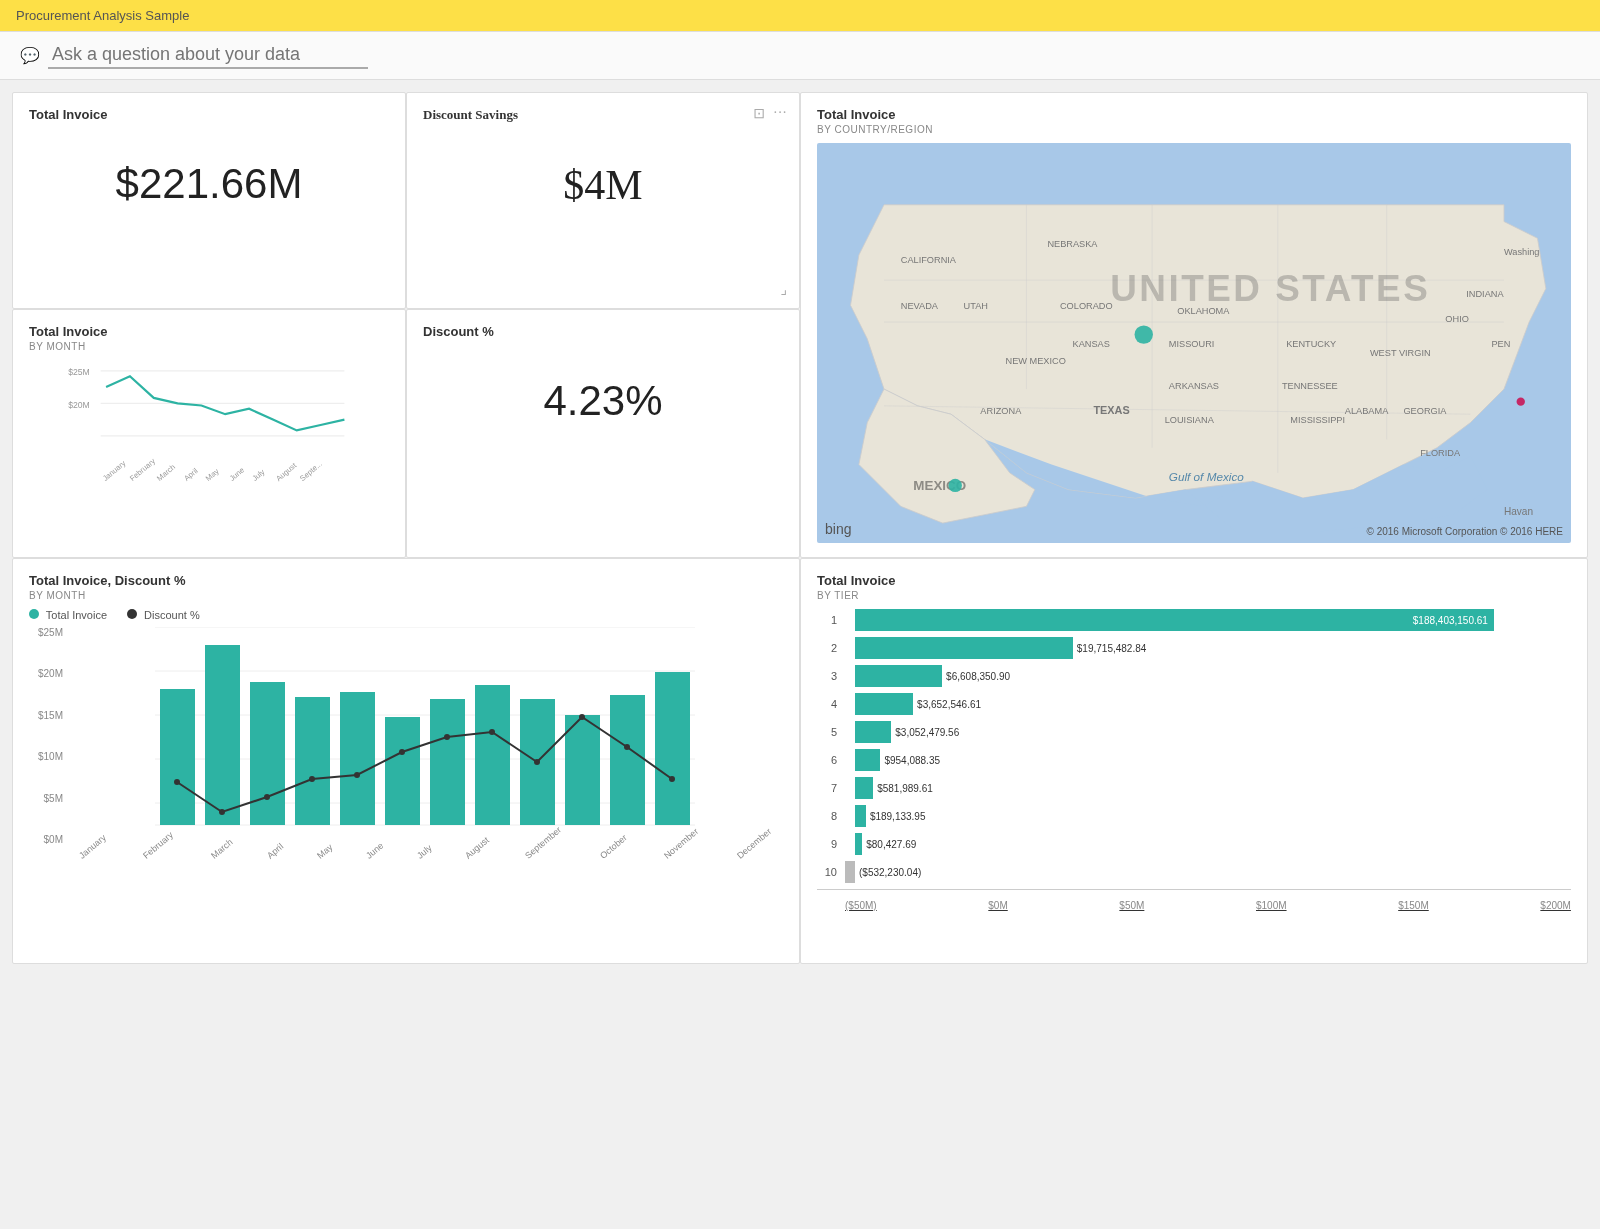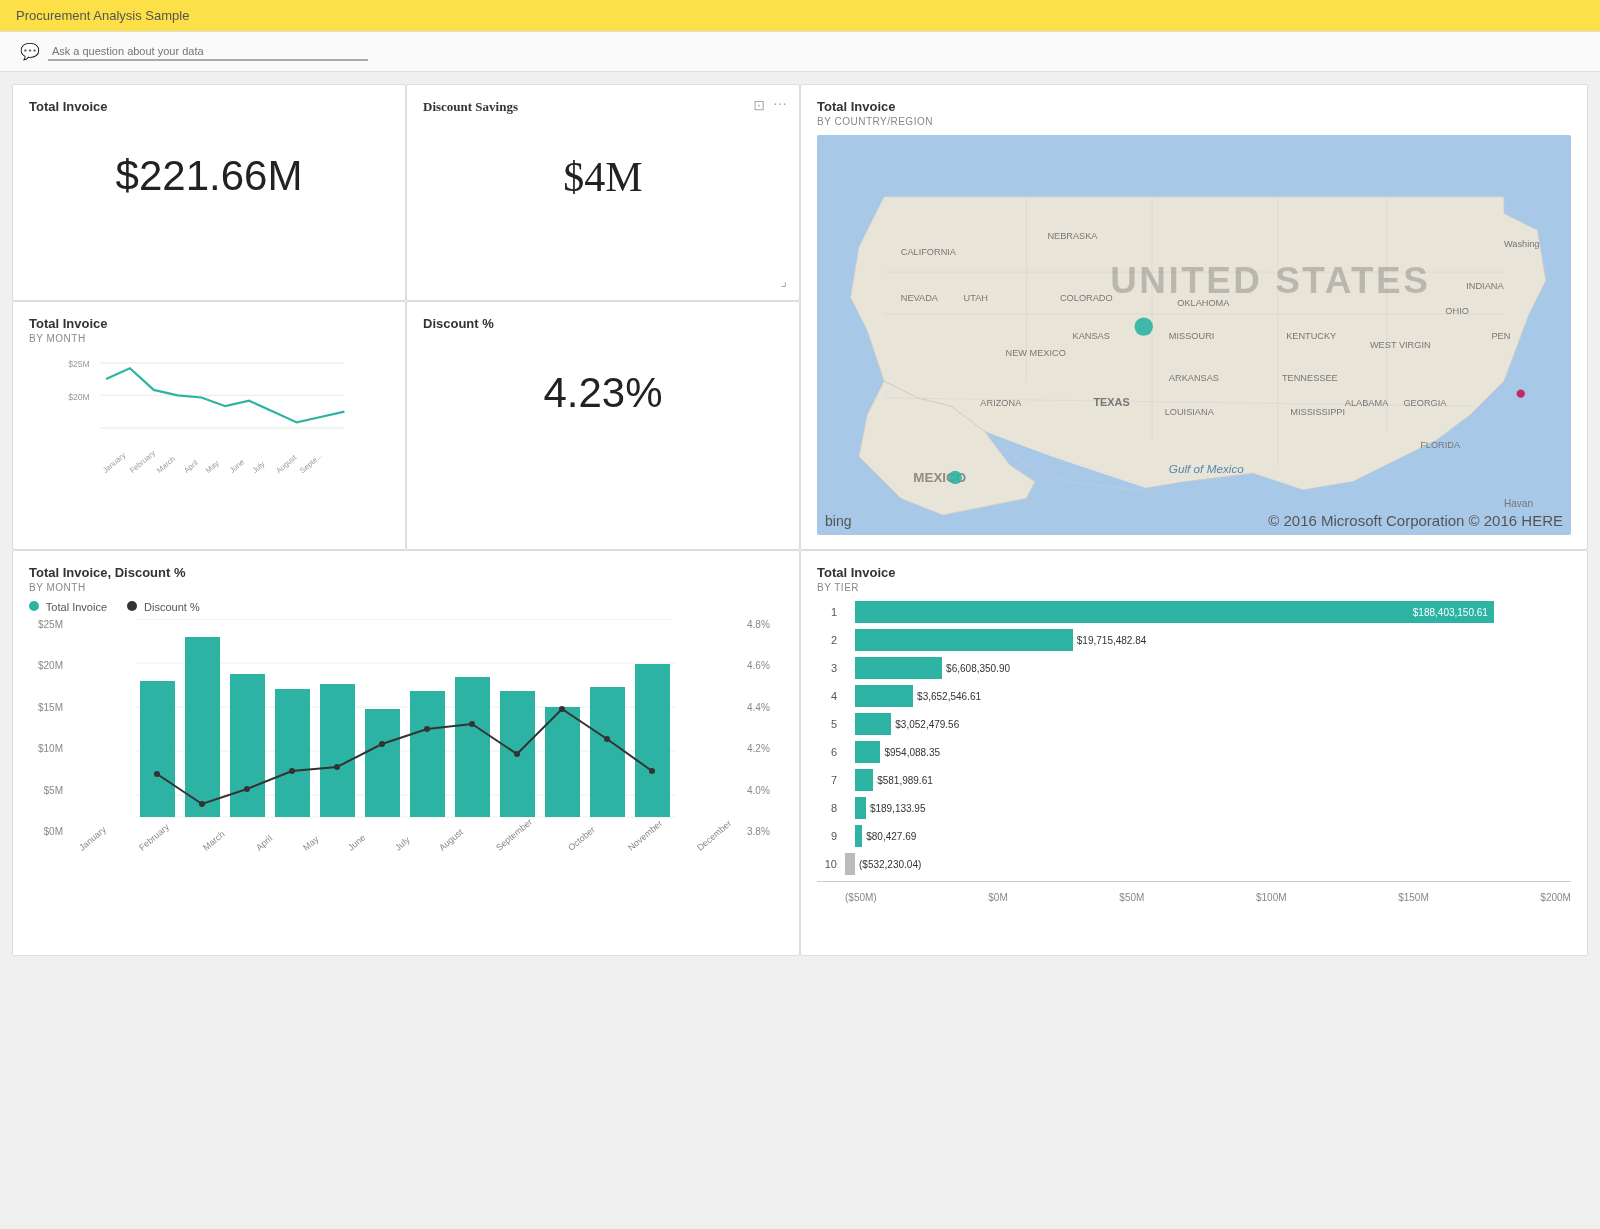--- a/index.html
+++ b/index.html
@@ -22,21 +22,21 @@
       padding: 10px 20px;
       border-bottom: 1px solid #ddd;
       display: flex;
       align-items: center;
       gap: 8px;
     }
     .qa-bar input {
       border: none;
       border-bottom: 2px solid #aaa;
       outline: none;
-      font-size: 11px;
+      font-size: 18px;
       width: 320px;
       background: transparent;
       padding: 2px 4px;
       color: #6d28d9;
     }
     .qa-icon {
       font-size: 16px;
       color: #666;
     }
     .dashboard {
@@ -312,21 +312,21 @@
 
         <text x="820" y="430" font-size="12" fill="#777" font-family="Arial">Havan</text>
 
         <circle cx="390" cy="215" r="11" fill="#2db3a3" opacity="0.9"></circle>
 
         <circle cx="165" cy="395" r="8" fill="#2db3a3" opacity="0.9"></circle>
 
         <circle cx="840" cy="295" r="5" fill="#cc0044" opacity="0.8"></circle>
       </svg>
       <div class="map-bing" style="z-index:2;position:absolute;bottom:6px;left:8px;font-size:14px;color:#555;">bing</div>
-      <div class="map-footer" style="z-index:2;position:absolute;bottom:6px;right:8px;font-size:15px;color:#555;">© 2016 Microsoft Corporation   © 2016 HERE</div>
+      <div class="map-footer" style="z-index:2;position:absolute;bottom:6px;right:8px;font-size:10px;color:#555;">© 2016 Microsoft Corporation   © 2016 HERE</div>
     </div>
   </div>
 
   <div class="card card-invoice-month">
     <div class="card-title">Total Invoice</div>
     <div class="card-subtitle">BY MONTH</div>
     <svg class="mini-chart" viewBox="0 0 260 120" xmlns="http://www.w3.org/2000/svg">
 
       <line x1="30" y1="10" x2="255" y2="10" stroke="#eee" stroke-width="1"></line>
       <line x1="30" y1="40" x2="255" y2="40" stroke="#eee" stroke-width="1"></line>
@@ -436,28 +436,20 @@
           <span style="transform:rotate(-40deg);transform-origin:top left;display:inline-block;">June</span>
           <span style="transform:rotate(-40deg);transform-origin:top left;display:inline-block;">July</span>
           <span style="transform:rotate(-40deg);transform-origin:top left;display:inline-block;">August</span>
           <span style="transform:rotate(-40deg);transform-origin:top left;display:inline-block;">September</span>
           <span style="transform:rotate(-40deg);transform-origin:top left;display:inline-block;">October</span>
           <span style="transform:rotate(-40deg);transform-origin:top left;display:inline-block;">November</span>
           <span style="transform:rotate(-40deg);transform-origin:top left;display:inline-block;margin-right:6px;">December</span>
         </div>
       </div>
 
-      <div style="width:40px; height:240px; display:flex; flex-direction:column; justify-content:space-between; align-items:flex-start; padding-bottom:22px; padding-left:4px; font-size:10px; color:#888;">
-        <span>4.8%</span>
-        <span>4.6%</span>
-        <span>4.4%</span>
-        <span>4.2%</span>
-        <span>4.0%</span>
-        <span>3.8%</span>
-      </div>
     </div>
   </div>
 
   <div class="card card-tier-chart">
     <div class="card-title">Total Invoice</div>
     <div class="card-subtitle">BY TIER</div>
     <div class="tier-chart-area">
 
       <div class="tier-row">
         <div class="tier-label">1</div>
@@ -544,21 +536,21 @@
         <div class="tier-label">10</div>
         <div class="tier-bar-container">
 
           <div style="width:10px; display:flex; justify-content:flex-end; min-width:10px;">
             <div style="width:10px; height:22px; background:#bbb;"></div>
           </div>
           <span class="tier-bar-label-out">($532,230.04)</span>
         </div>
       </div>
 
-      <div style="border-top:1px solid #ccc; padding-top:4px;">
+      <div style="border-top:1px solid #ccc; padding-top:4px;text-decoration:underline;">
         <div class="tier-x-axis">
           <span>($50M)</span>
           <span>$0M</span>
           <span>$50M</span>
           <span>$100M</span>
           <span>$150M</span>
           <span>$200M</span>
         </div>
       </div>
     </div>

